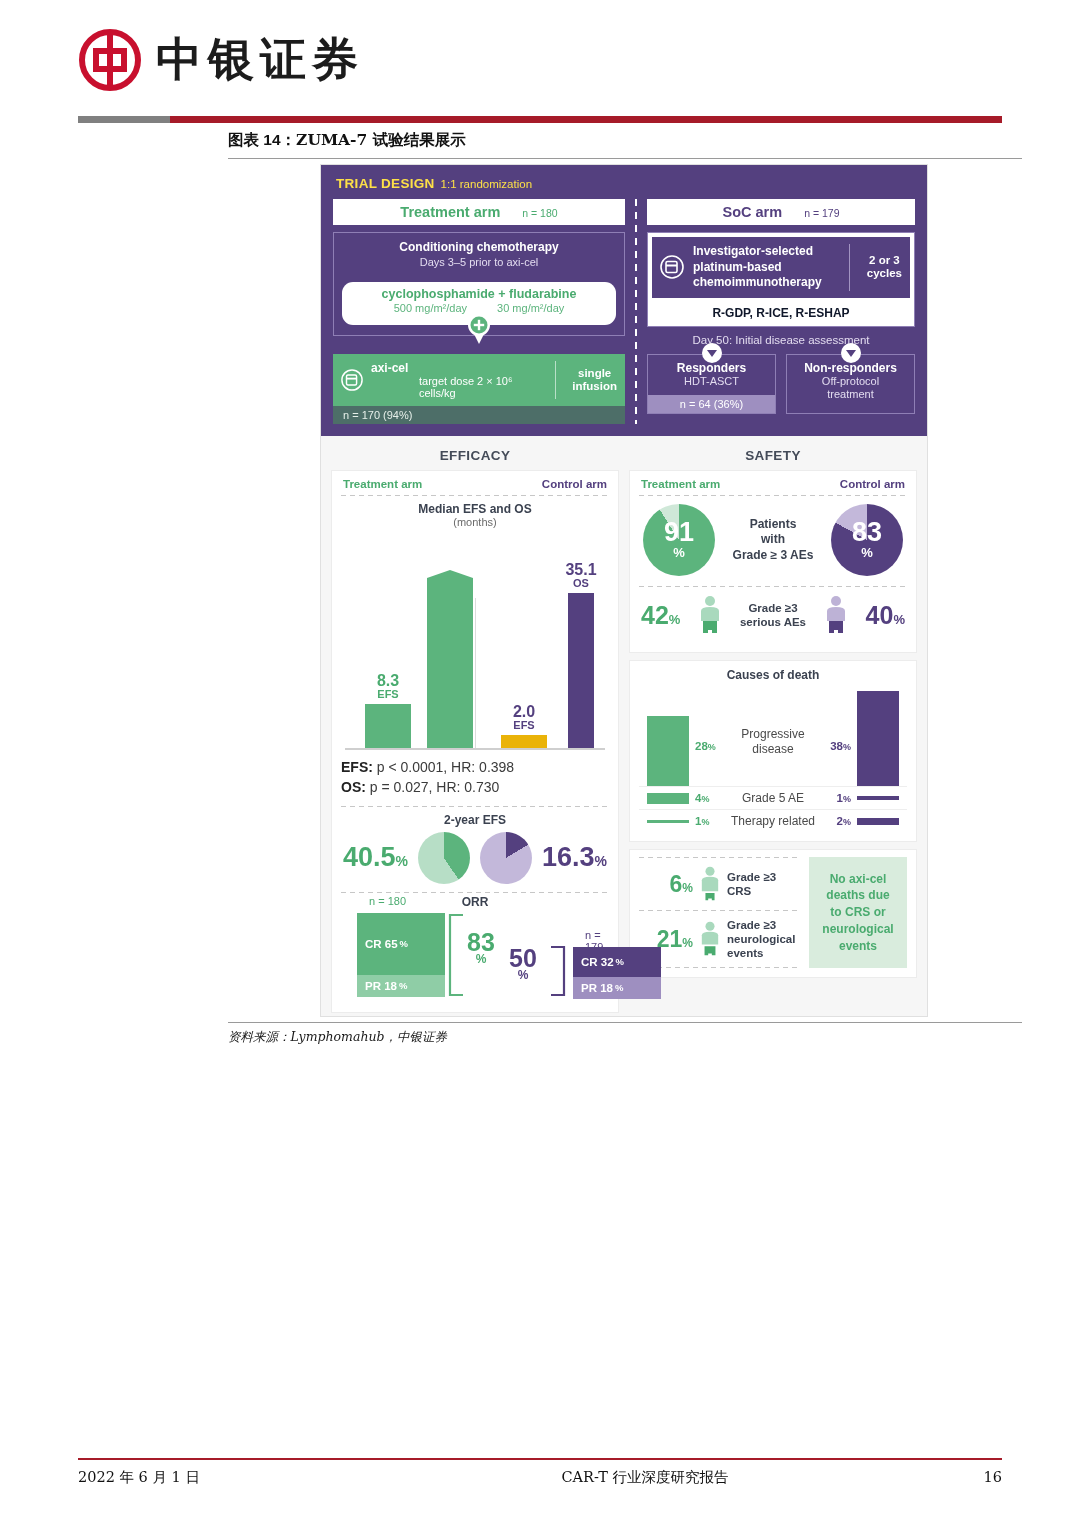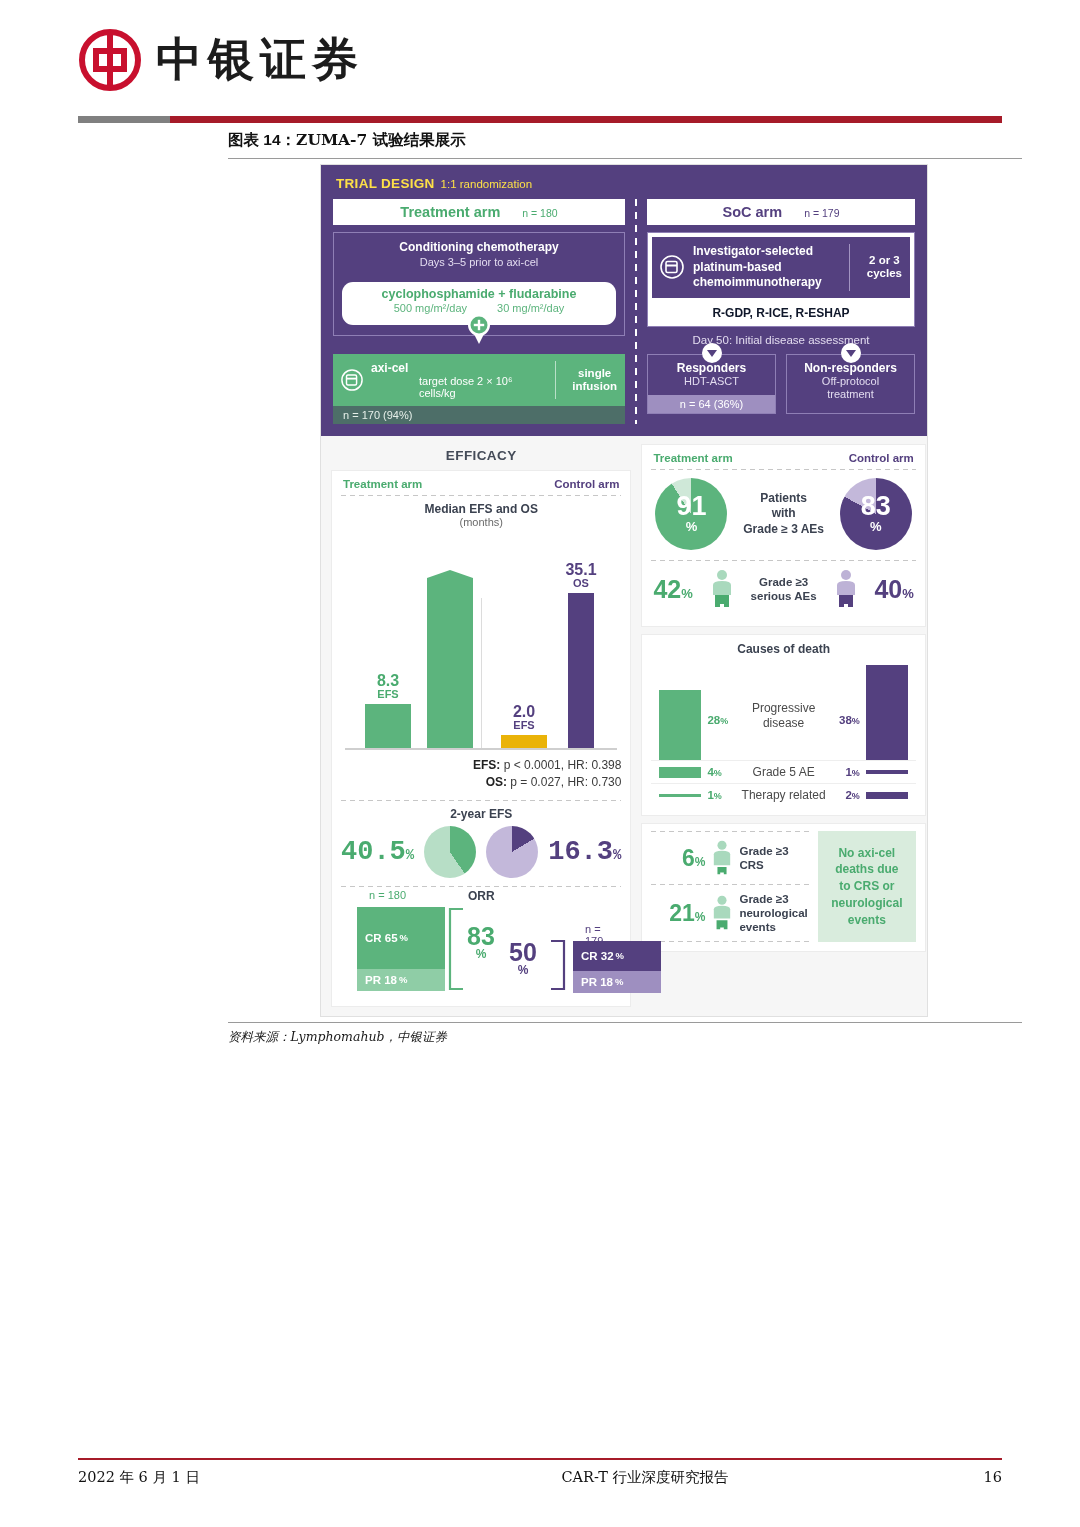--- a/index.html
+++ b/index.html
@@ -94,24 +94,24 @@
 
   .bars { position: relative; height: 218px; margin-top: 4px; }
   .bars .axis { position: absolute; left: 4px; right: 4px; bottom: 0; height: 2px; background: #cfcfcf; }
   .bars .vdiv { position: absolute; left: 50%; bottom: 2px; width: 1px; height: 150px; background: #dcdcdc; }
   .bar { position: absolute; bottom: 2px; }
   .bar .lab { position: absolute; bottom: 100%; left: 50%; transform: translateX(-50%);
               text-align: center; line-height: 1.05; margin-bottom: 3px; white-space: nowrap; }
   .bar .v { font-size: 16px; font-weight: 700; display: block; }
   .bar .k { font-size: 11px; font-weight: 700; display: block; }
 
-  .pv { text-align: right; font-size: 12px; color: #3b3b3b; margin-top: 7px; line-height: 1.45; }
+  .pv { text-align: left; font-size: 14px; color: #3b3b3b; margin-top: 7px; line-height: 1.45; }
   .pv b { color: #222; }
 
-  .efs2 { display: flex; align-items: center; justify-content: center; gap: 10px; margin-top: 5px; font-family: Liberation Mono, monospace; }
+  .efs2 { display: flex; align-items: center; justify-content: center; gap: 10px; margin-top: 5px; }
   .bignum { font-size: 27px; font-weight: 700; }
   .bignum .pct { font-size: 14px; }
 
   .orr-wrap { position: relative; margin-top: 2px; height: 108px; }
   .ntag { font-size: 11px; position: absolute; }
   .stackbar { position: absolute; width: 88px; }
   .seg { color: #fff; font-size: 11.5px; font-weight: 700; display: flex; align-items: center; padding-left: 8px; }
   .seg .sm { font-size: 9.5px; margin-left: 2px; }
   .brk { position: absolute; font-size: 25px; font-weight: 700; text-align: center; line-height: .95; }
   .brk .pct { display: block; font-size: 12px; }
@@ -412,20 +412,21 @@
               <div class="seg" style="height:22px;background:#9e8fc0;">
                   <span>PR 18</span>
                   <span class="sm">%</span>
                 </div>
             </div>
           </div>
         </div>
       </div>
 
       <div class="panel">
+        <div class="panel-h">SAFETY</div>
 
         <div class="card">
           <div class="armrow">
             <span class="green">Treatment arm</span>
             <span class="purple">Control arm</span>
           </div>
           <div class="dashline"></div>
 
           <div class="pie-row">
             <div class="pie" style="background:conic-gradient(#5cb47d 0% 91%, #cfe8d8 91% 100%);">

